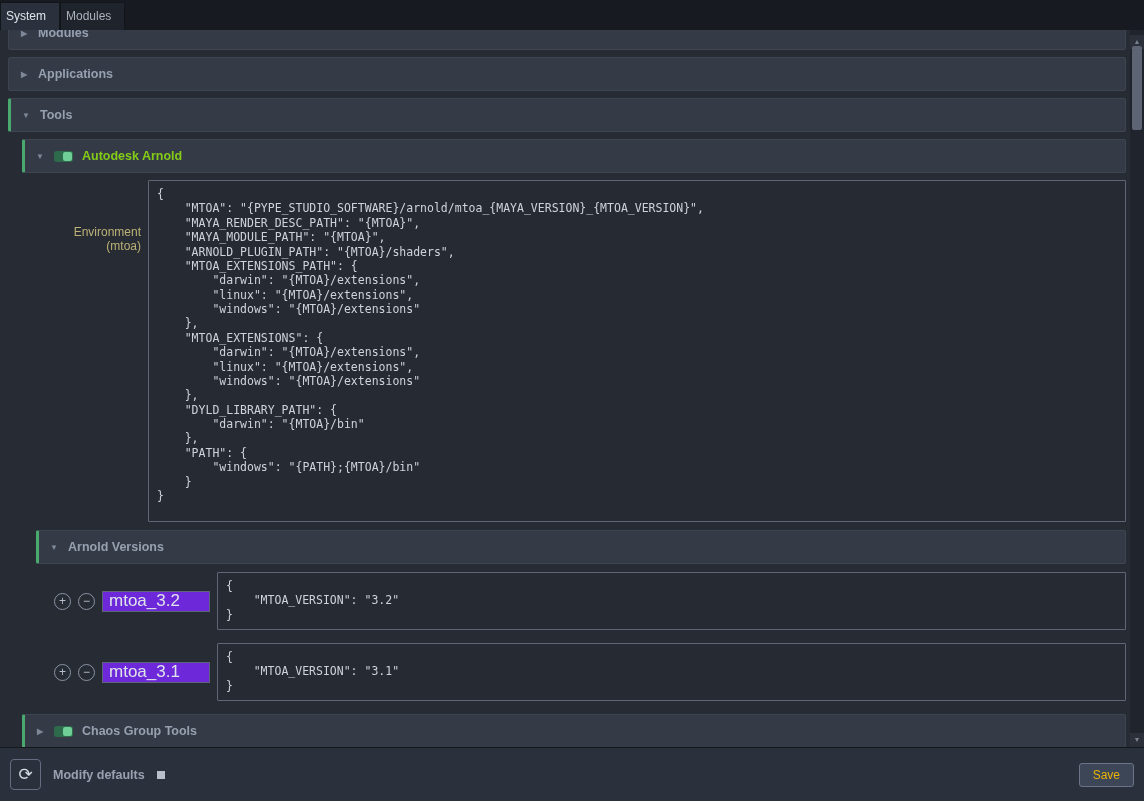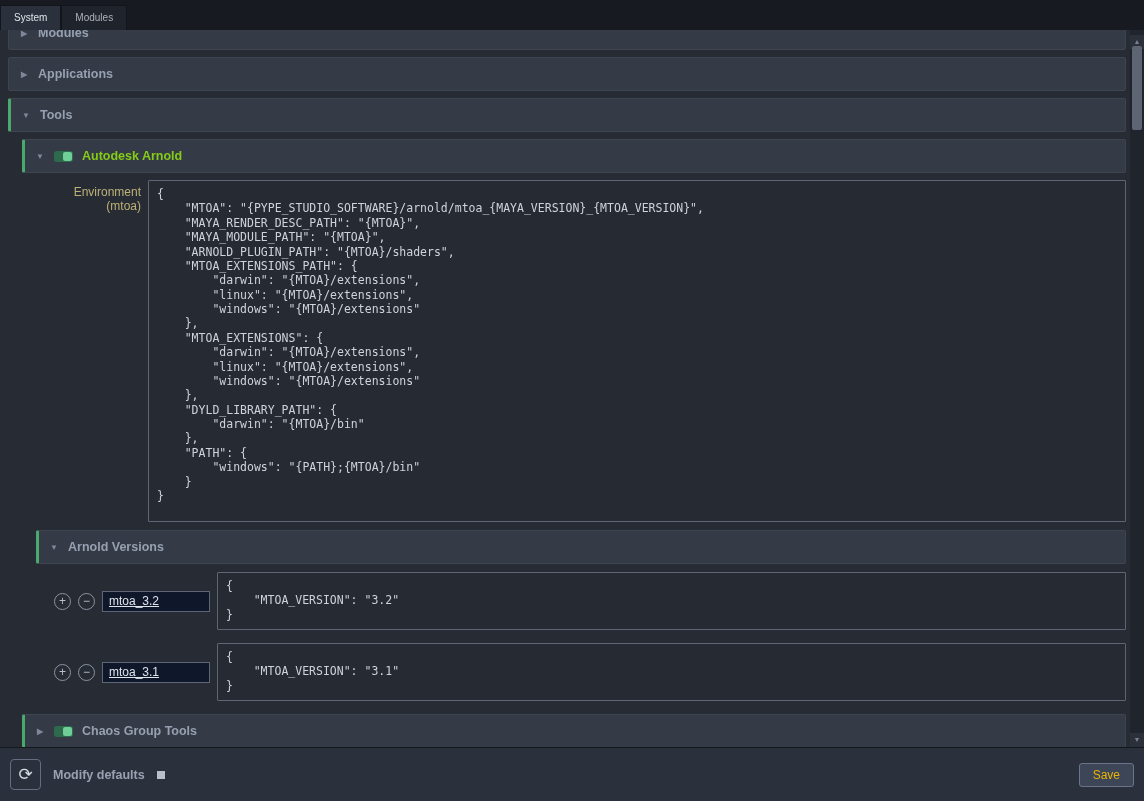--- a/index.html
+++ b/index.html
@@ -3,41 +3,41 @@
 <meta charset="utf-8">
 <style>
   * { box-sizing: border-box; margin: 0; padding: 0; }
   html, body { width: 1144px; height: 801px; background: #13161c; }
   body { font-family: "Liberation Sans", sans-serif; overflow: hidden; }
 
   .app { width: 1144px; height: 801px; display: flex; flex-direction: column; background: #262b34; }
 
   
   .tabbar { height: 30px; background: #171a21; display: flex; align-items: flex-end; flex-shrink: 0; }
-  .tab { padding: 6px 13px 7px 13px; font-size: 10px; color: #aab1bd; background: #1f242c; cursor: default; border: 1px solid #12151a; border-bottom: none; }
+  .tab { padding: 6px 13px 7px 5px; font-size: 12px; color: #aab1bd; background: #1f242c; cursor: default; border: 1px solid #12151a; border-bottom: none; }
   .tab.active { background: #2b313c; color: #dfe3ea; }
 
   
   .content { position: relative; flex: 1; background: #262b34; overflow: hidden; }
   .scrollview { position: absolute; left: 0; top: 0; right: 14px; bottom: 0; overflow: hidden; padding: 0 4px 0 8px; }
 
   .section-header {
     height: 34px; display: flex; align-items: center; gap: 9px;
     background: #343b47; border: 1px solid #3e4551; border-radius: 2px;
     padding-left: 10px; margin-bottom: 7px;
     font-size: 12.5px; font-weight: bold; color: #96a0b0;
     cursor: default;
   }
   .section-header.expanded { border-left: 3px solid #49a96f; }
   .section-header.cut-top { margin-top: -14px; }
 
   .arrow { font-size: 8px; color: #7e8798; width: 10px; text-align: center; flex-shrink: 0; }
 
   .group-title.modified { color: #84cc16; }
-  .field-label { color: #bdb176; }
+  .field-label { color: #bdb176; margin-top: 40px; }
 
   .toggle { position: relative; width: 19px; height: 11px; border-radius: 3px; background: #2e6b4c; flex-shrink: 0; }
   .toggle .knob { position: absolute; top: 1px; right: 1px; width: 9px; height: 9px; border-radius: 2px; background: #6fcf97; display: block; }
 
   .tools-body { margin-left: 14px; }
   .group-body { margin-left: 14px; }
 
   
   .field-row { display: flex; align-items: flex-start; margin-bottom: 8px; }
   .field-row .field-label { width: 112px; flex-shrink: 0; text-align: right; padding: 5px 7px 0 0; font-size: 12px; }
@@ -54,24 +54,23 @@
   .subgroup-header { margin-bottom: 8px; }
   .version-row { display: flex; align-items: center; gap: 7px; margin-left: 18px; margin-bottom: 13px; }
   .round-btn {
     width: 17px; height: 17px; border-radius: 50%; flex-shrink: 0;
     border: 1px solid #8b93a3; background: transparent; color: #b7bfcc;
     font-size: 12px; line-height: 14px; text-align: center; padding: 0; cursor: pointer;
     font-family: "Liberation Sans", sans-serif;
   }
   .name-input {
     width: 108px; height: 21px; flex-shrink: 0;
-    background: #0f172a; border: 1px solid #5d6576; color: #dfe3ea;
-    font-size: 12px; padding: 0 6px; outline: none;
+    background: #6d28d9; border: 1px solid #5d6576; color: #dfe3ea;
+    font-size: 17px; padding: 0 6px; outline: none;
     font-family: "Liberation Sans", sans-serif;
-    text-decoration: underline;
   }
   .version-textarea { flex: 1; height: 58px; }
 
   
   .scrollbar { position: absolute; top: 0; right: 0; bottom: 0; width: 14px; background: #20242c; }
   .sb-btn { height: 14px; width: 14px; background: #2b303a; color: #79818f; font-size: 7px; line-height: 14px; text-align: center; border: none; padding: 0; cursor: pointer; }
   .sb-btn.down { position: absolute; bottom: 0; left: 0; }
   .sb-thumb { position: absolute; top: 16px; left: 2px; width: 10px; height: 84px; background: #5d6574; border-radius: 2px; }
 
   

